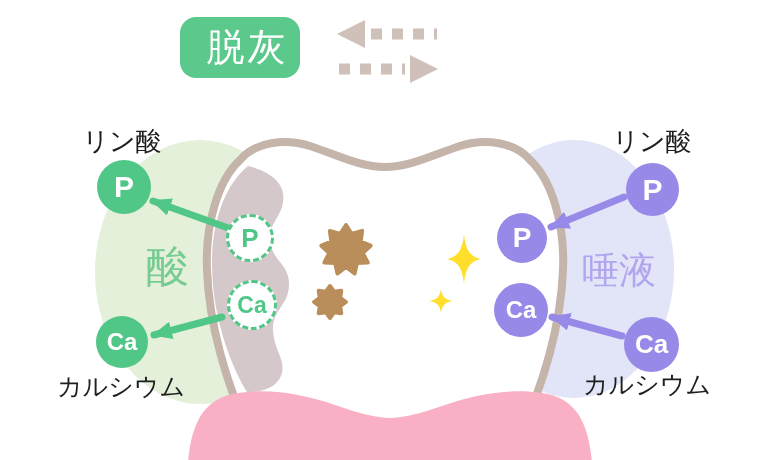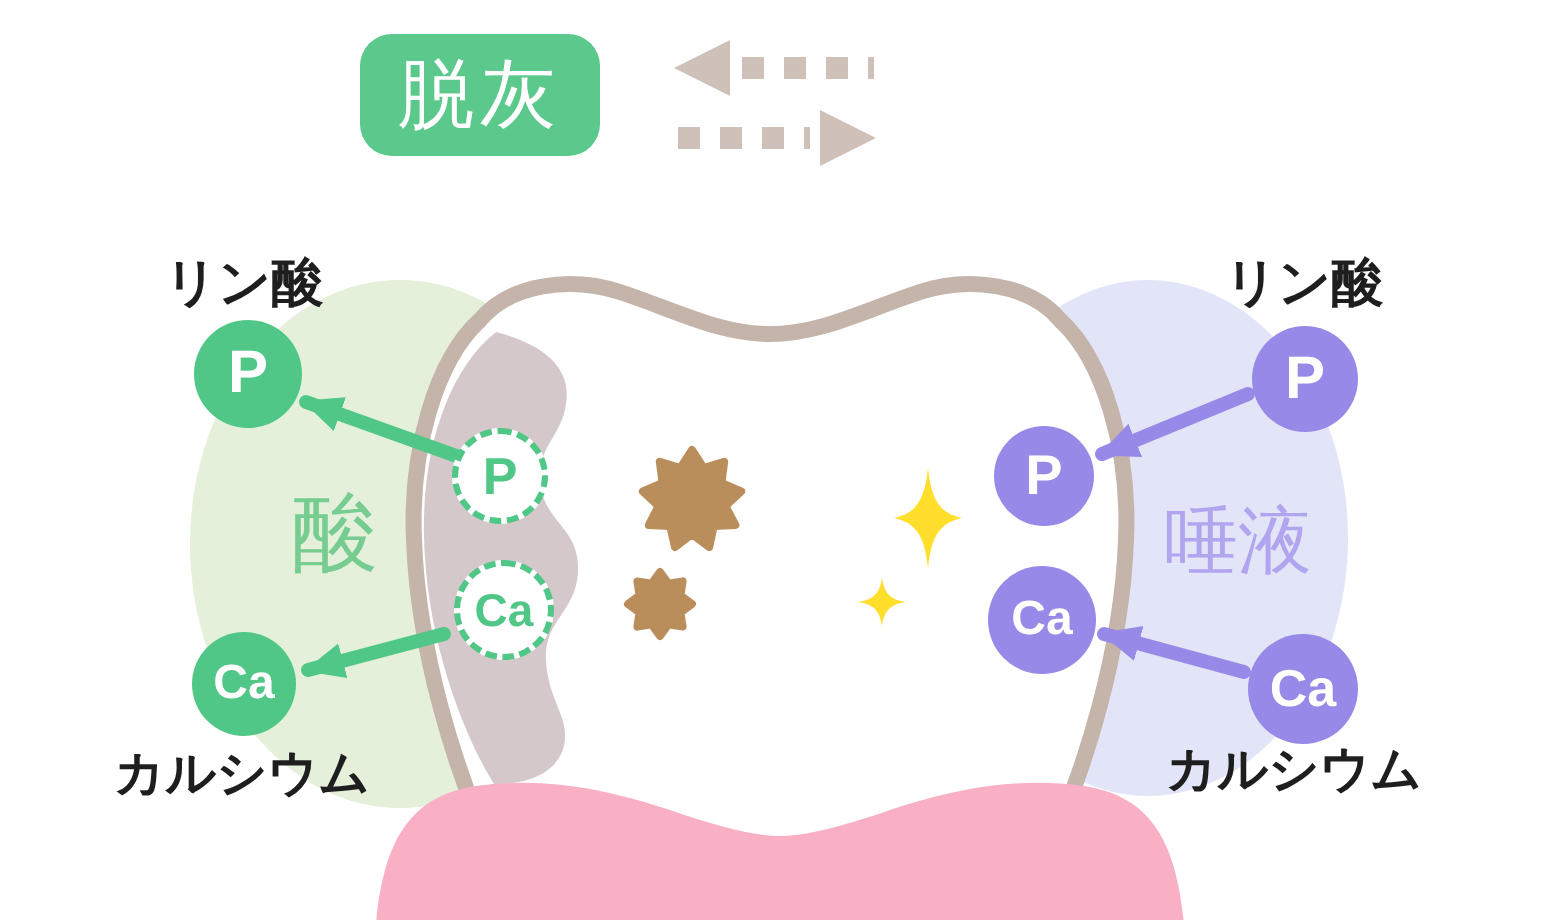--- a/index.html
+++ b/index.html
@@ -23,24 +23,24 @@
   .stage{
     position:relative;width:775px;height:460px;overflow:hidden;background:#ffffff;
     font-family:"Liberation Sans","DejaVu Sans",sans-serif;
   }
   .stage svg{position:absolute;left:0;top:0;}
   .badge{
     position:absolute;border-radius:16px;color:#fff;
     display:flex;align-items:center;justify-content:center;
     font-size:38px;letter-spacing:3px;font-weight:500;
   }
-  .badge.green{left:180px;top:17px;width:120px;height:61px;background:var(--green-box);}
+  .badge.green{left:180px;top:17px;width:105px;height:61px;background:var(--green-box);padding-left:15px;}
   .badge.purple{left:468px;top:17px;width:199px;height:61px;background:var(--purple-box);}
   .lbl{
-    position:absolute;color:var(--label-ink);font-weight:700;
+    position:absolute;color:var(--label-ink);font-weight:400;
     text-align:center;white-space:nowrap;
   }
   .lbl.phos-left{left:80px;top:124px;width:84px;font-size:26px;}
   .lbl.cal-left{left:53px;top:370px;width:136px;font-size:25px;}
   .lbl.phos-right{left:610px;top:124px;width:84px;font-size:26px;}
   .lbl.cal-right{left:579px;top:368px;width:136px;font-size:25px;}
   .zone{position:absolute;font-weight:500;white-space:nowrap;}
   .zone.acid{left:146px;top:238px;font-size:43px;color:var(--acid-text);}
   .zone.saliva{left:582px;top:246px;font-size:37px;color:var(--saliva-text);}
   .ion{

